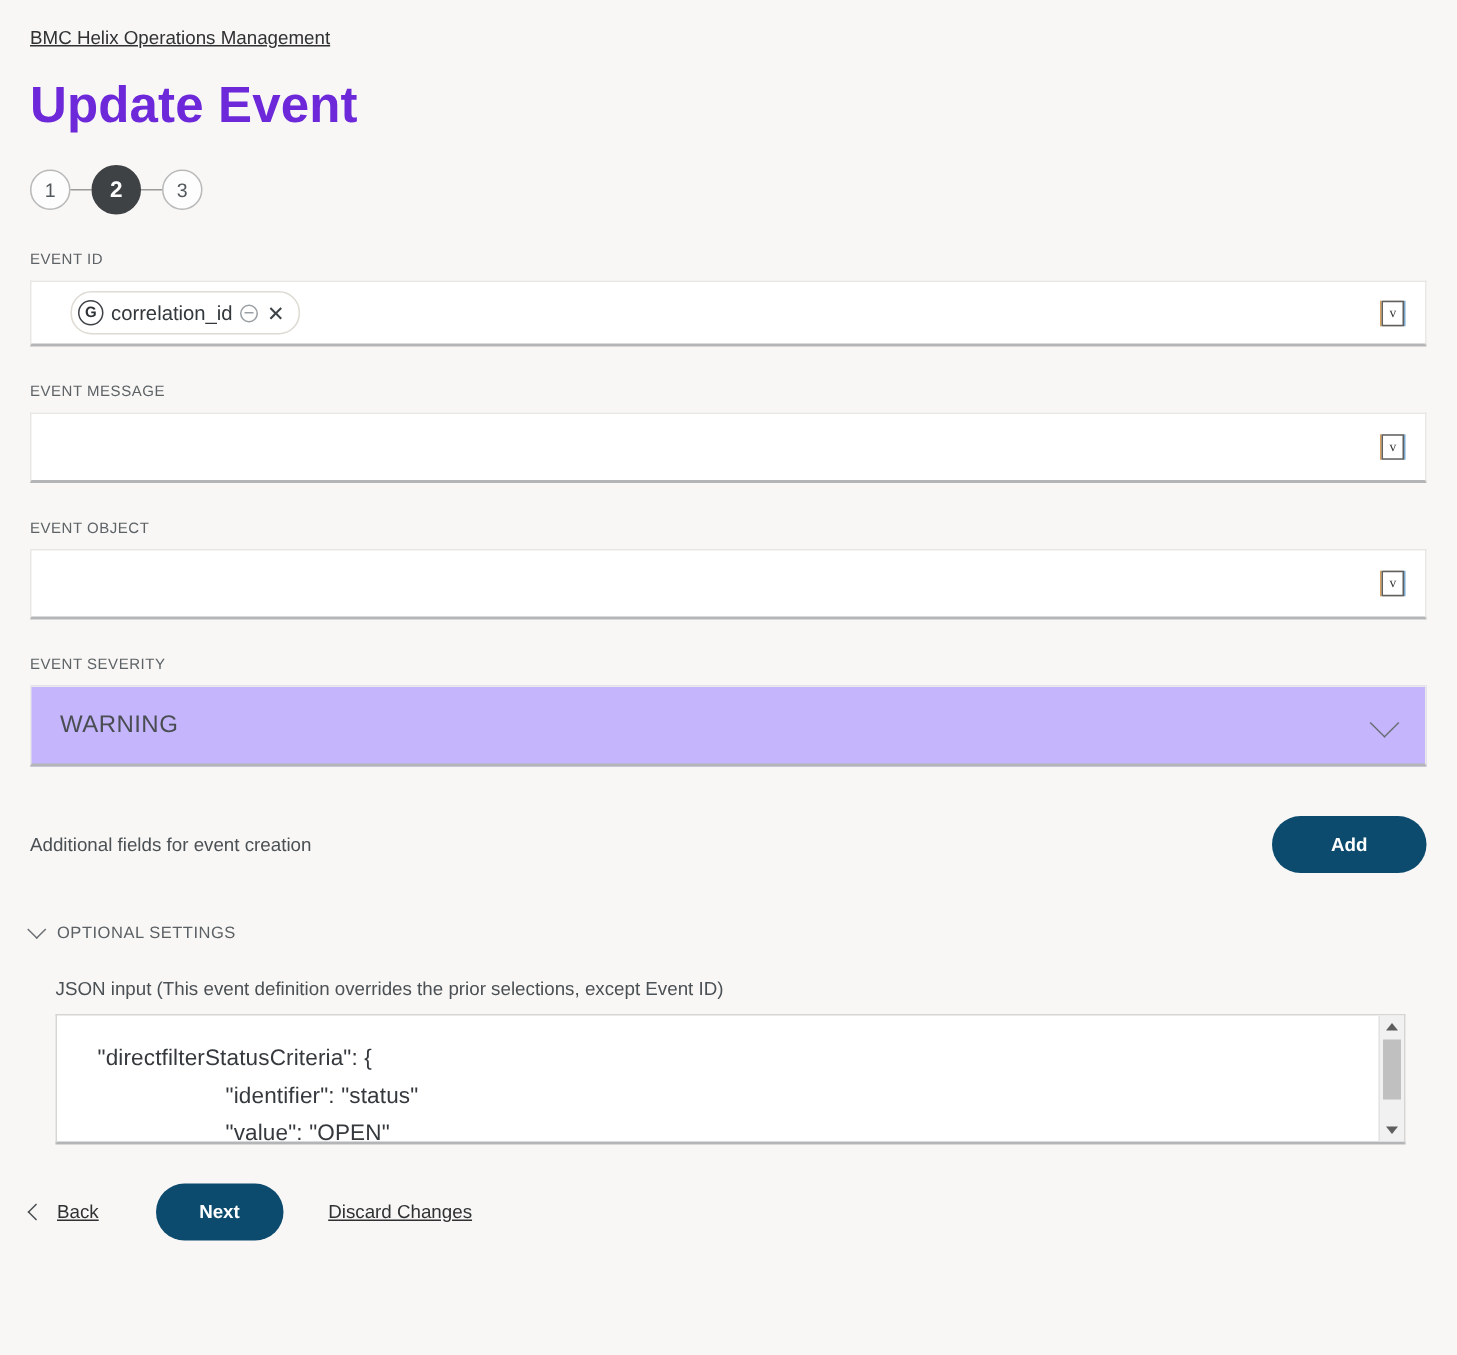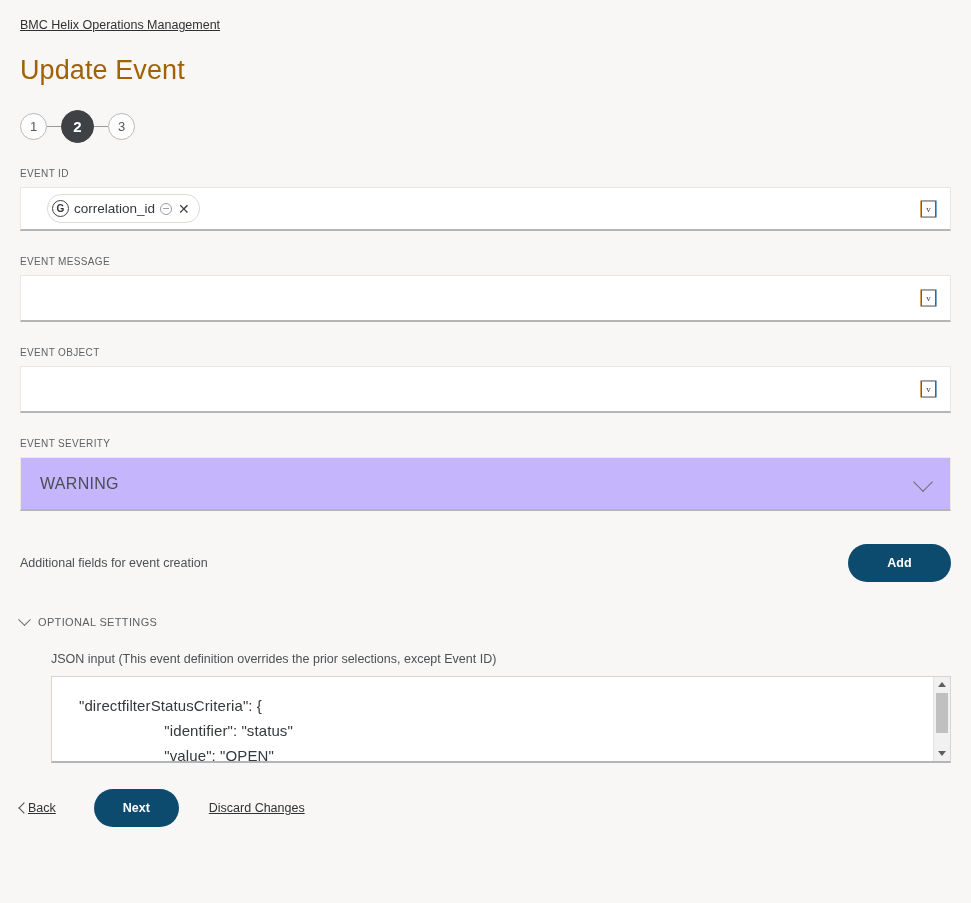--- a/index.html
+++ b/index.html
@@ -30,23 +30,23 @@
   }
   .breadcrumb-link {
     color: #2f3133;
     text-decoration: underline;
     cursor: pointer;
   }
 
   
   .page-title {
     margin: 20px 0 0 0;
-    font-size: 27px;
-    font-weight: 400;
-    color: #a16207;
+    font-size: 34px;
+    font-weight: 700;
+    color: #6d28d9;
     letter-spacing: .1px;
     line-height: 34px;
   }
 
   
   .stepper {
     display: flex;
     align-items: center;
     margin-top: 22px;
     height: 34px;
@@ -245,21 +245,21 @@
   }
   .chev-sm {
     width: 8px;
     height: 8px;
     border-right: 1.3px solid #6b7075;
     border-bottom: 1.3px solid #6b7075;
     transform: rotate(45deg) translate(-2px,-2px);
   }
 
   
-  .json-wrap { margin: 24px 0 0 31px; }
+  .json-wrap { margin: 24px 0 0 17px; }
   .json-caption {
     font-size: 12.5px;
     color: #4b5054;
     margin-bottom: 10px;
   }
   .json-box {
     position: relative;
     background: #ffffff;
     border: 1px solid #d7d5d2;
     border-bottom: 2px solid #b3b5b7;
@@ -308,20 +308,21 @@
   
   .footer {
     display: flex;
     align-items: center;
     gap: 0;
     margin-top: 26px;
   }
   .back-link {
     display: flex;
     align-items: center;
+    gap: 10px;
     font-size: 12.5px;
     color: #2f3133;
     cursor: pointer;
   }
   .back-link .txt { text-decoration: underline; }
   .chev-left {
     width: 7px;
     height: 7px;
     border-left: 1.4px solid #4a4e52;
     border-bottom: 1.4px solid #4a4e52;

